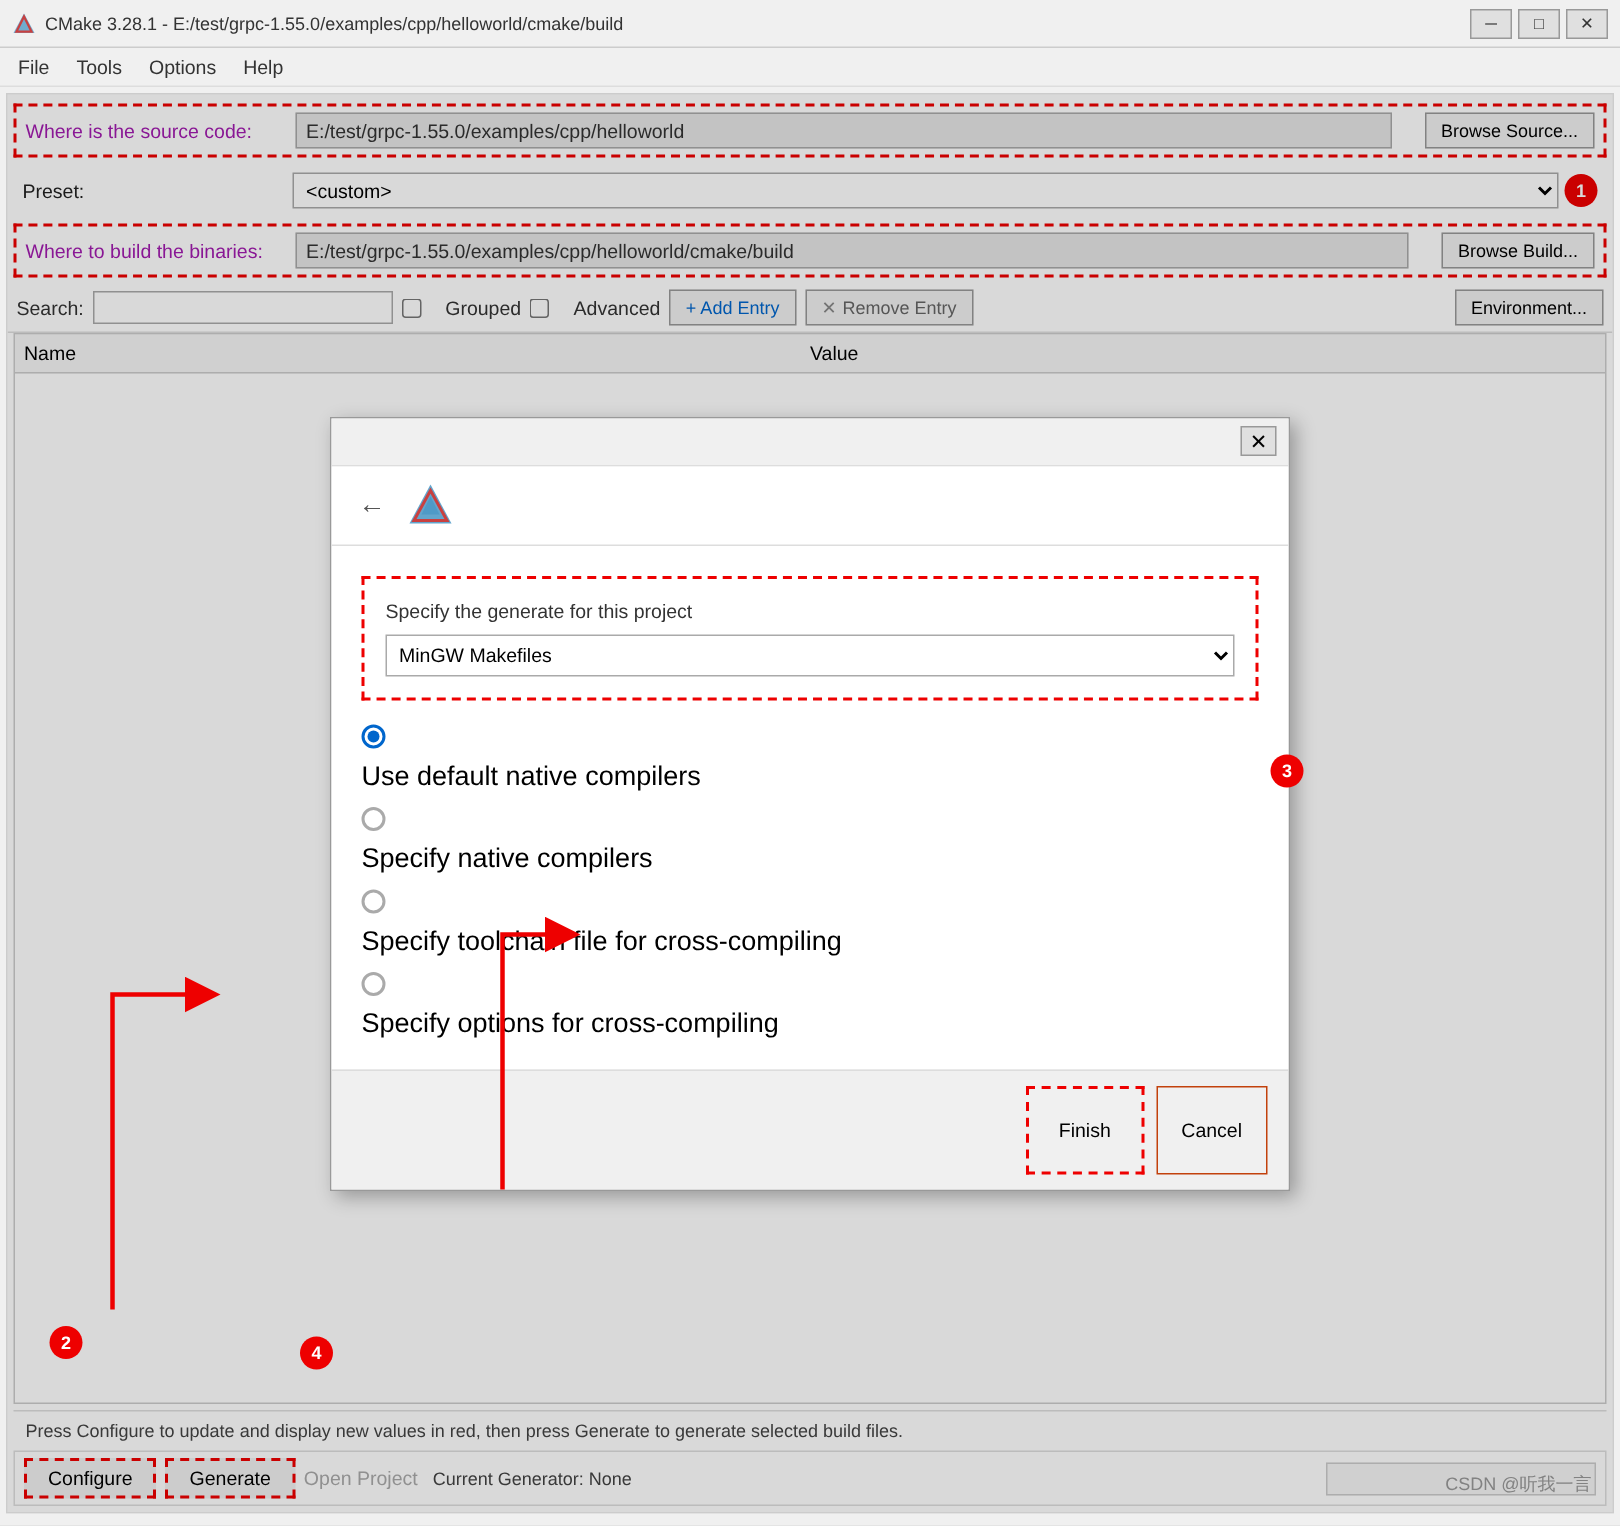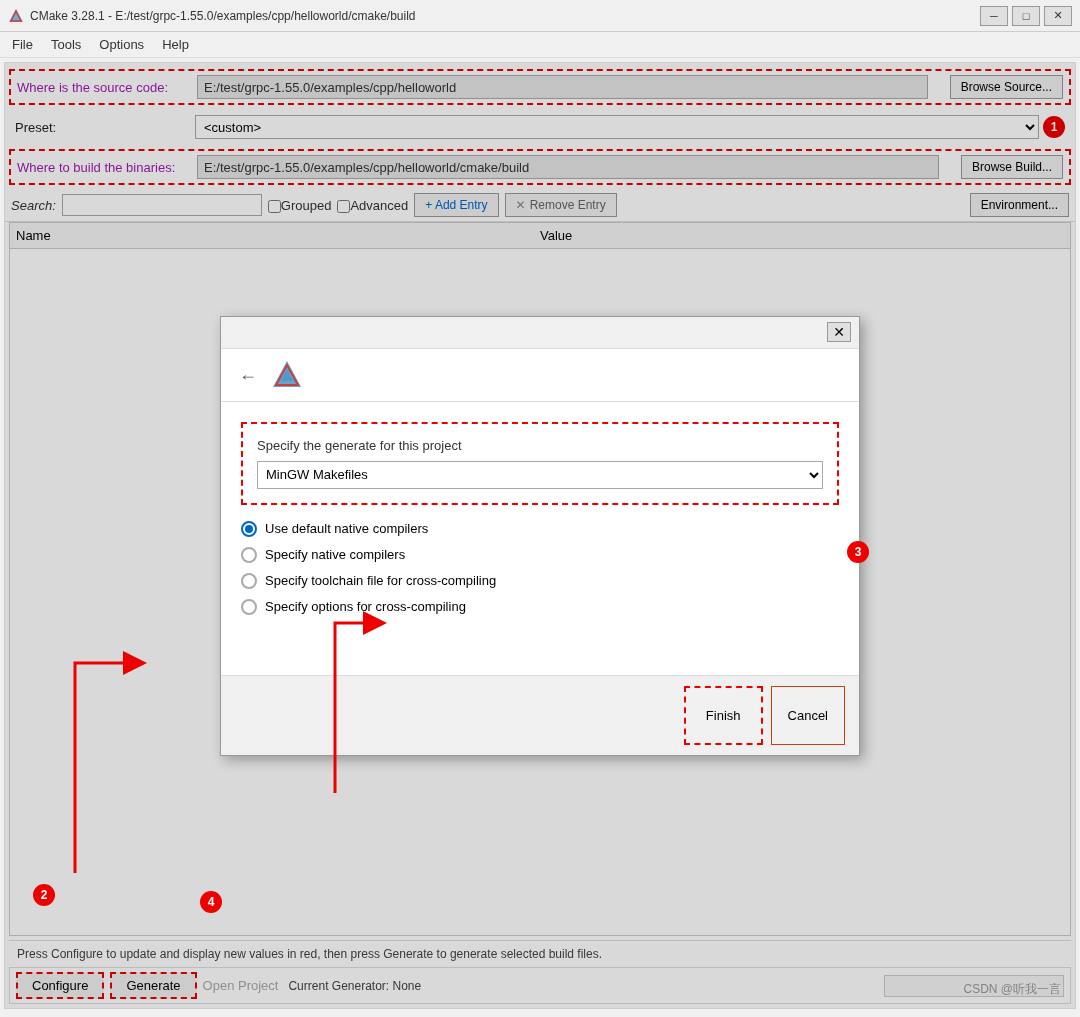--- a/index.html
+++ b/index.html
@@ -150,33 +150,32 @@
     .toolbar {
       display: flex;
       align-items: center;
       padding: 4px 6px;
       gap: 6px;
       border-bottom: 1px solid #ddd;
     }
     .search-label {
       font-size: 13px;
       color: #333;
-      font-style: italic;
     }
     .search-input {
       width: 200px;
       height: 22px;
       border: 1px solid #aaa;
       padding: 0 4px;
       font-size: 12px;
     }
     .checkbox-label {
       display: flex;
-      align-items: flex-end;
-      gap: 0;
+      align-items: center;
+      gap: 16px;
       font-size: 13px;
       cursor: pointer;
       color: #333;
     }
     .toolbar-btn {
       padding: 2px 10px;
       background: #f0f0f0;
       border: 1px solid #999;
       cursor: pointer;
       font-size: 12px;
@@ -378,24 +377,25 @@
 
     .radio-group {
       display: flex;
       flex-direction: column;
       gap: 10px;
       margin-top: 4px;
       position: relative;
     }
     .radio-item {
       display: flex;
-      align-items: center;
+      align-items: flex-start;
       gap: 8px;
-      font-size: 13px;
-      cursor: pointer;
+      font-size: 18px;
+      cursor: pointer;
+      flex-direction: column;
     }
     .radio-circle {
       width: 16px;
       height: 16px;
       border-radius: 50%;
       border: 2px solid #0066cc;
       display: flex;
       align-items: center;
       justify-content: center;
       flex-shrink: 0;

